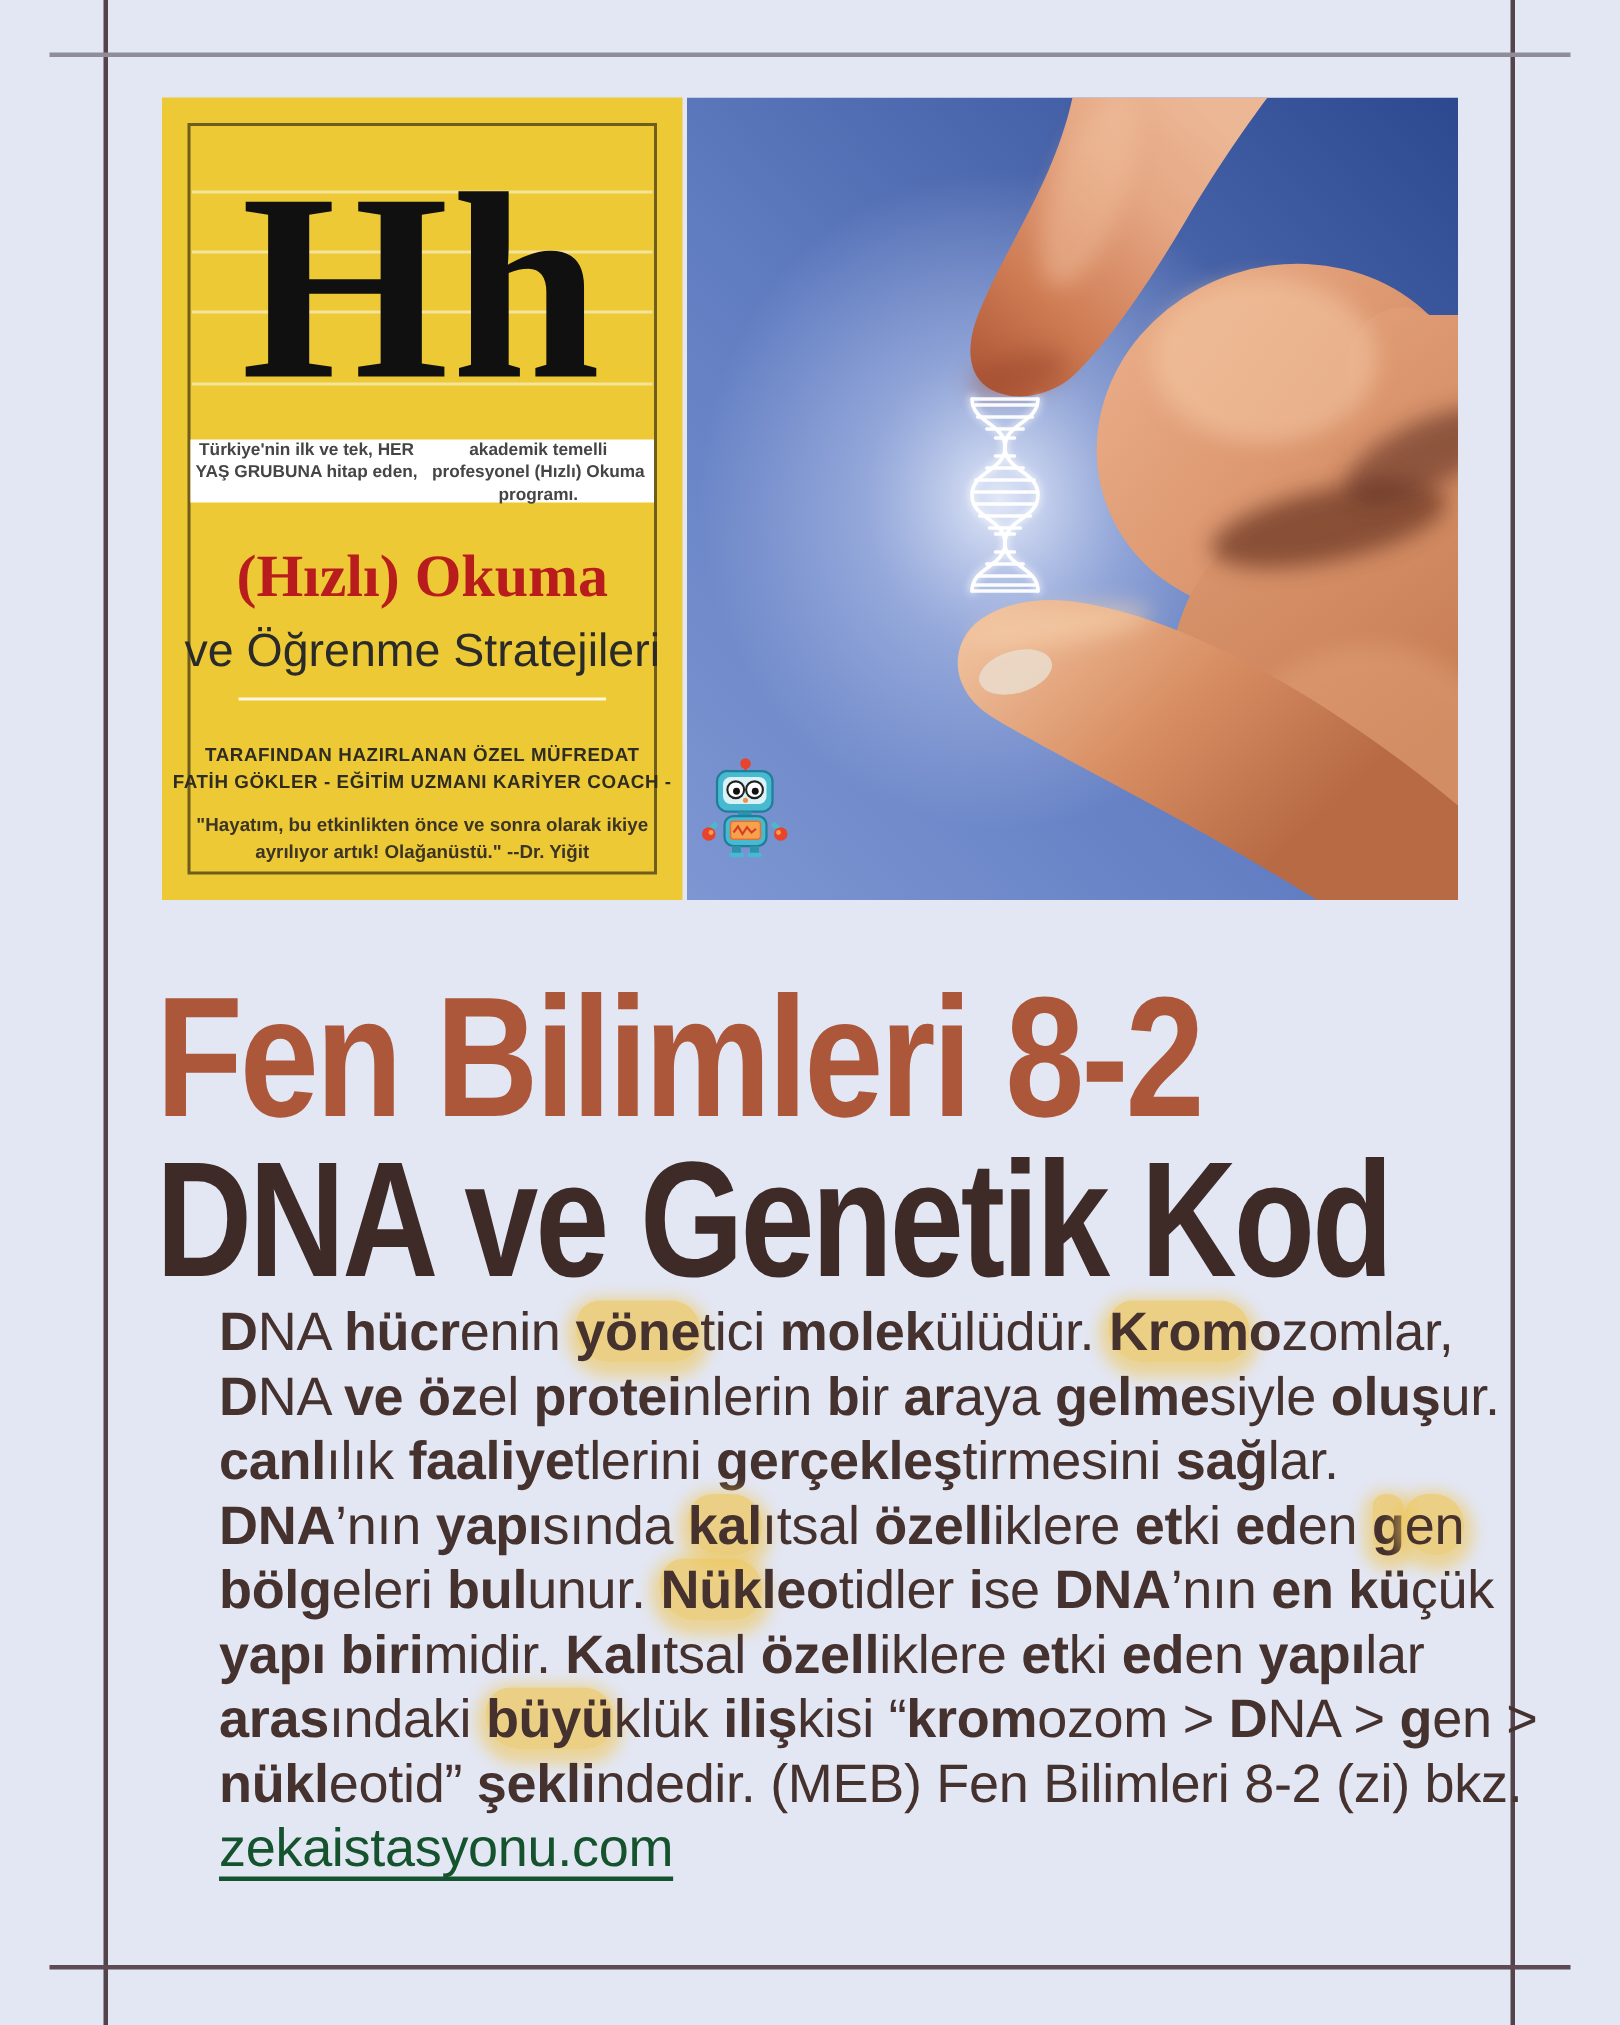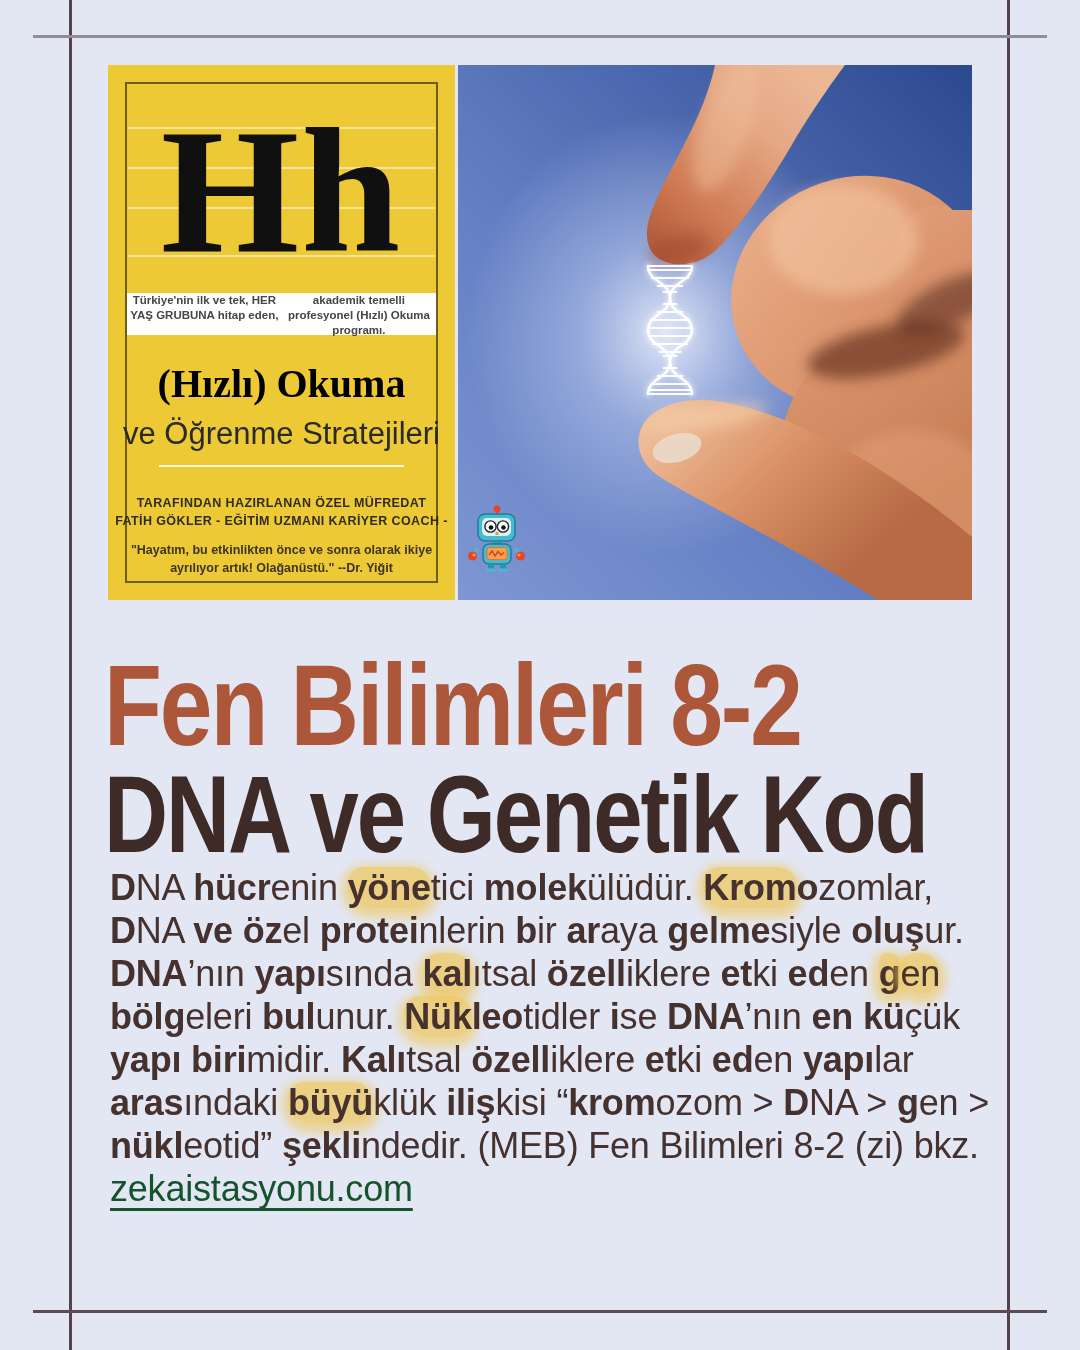--- a/index.html
+++ b/index.html
@@ -26,21 +26,21 @@
     font-family:"Liberation Serif", serif; font-weight:700;
     font-size:178px; line-height:200px; color:#101010; letter-spacing:2px;
   }
   .banner {
     position:absolute; left:19px; right:19px; top:228px; height:42px; background:#ffffff;
     display:flex; flex-direction:row; justify-content:center; text-align:center;
     font-size:11.5px; font-weight:700; color:#454545; line-height:15px;
   }
   .cover-title {
     position:absolute; top:295px; width:100%; text-align:center;
-    font-family:"Liberation Serif", serif; font-weight:700; font-size:40px; color:#000000;
+    font-family:"Liberation Serif", serif; font-weight:700; font-size:40px; color:#b91c1c;
   }
   .cover-sub { position:absolute; top:351px; width:100%; text-align:center; font-size:31px; font-weight:400; color:#2a2a2a; }
   .cover-rule { position:absolute; top:400px; left:51px; right:51px; height:2px; background:rgba(255,255,255,.85); }
   .cover-author {
     position:absolute; top:429px; width:100%; text-align:center;
     font-size:12.5px; font-weight:700; color:#2f2d22; line-height:18px; letter-spacing:.4px;
   }
   .cover-quote {
     position:absolute; top:476px; width:100%; text-align:center;
     font-size:12.5px; font-weight:700; color:#3c3526; line-height:18px;
@@ -59,21 +59,21 @@
     position:absolute; left:104px; top:751px; font-size:87px; font-weight:700;
     color:#3e2b28; letter-spacing:-2px; white-space:nowrap;
     transform:scale(1.02,1.26); transform-origin:left top;
   }
 
   
   .body-text {
     position:absolute; left:110px; top:866px; width:890px;
     font-size:36px; line-height:43px; color:#45312e; letter-spacing:-.2px;
   }
-  .body-line { white-space:nowrap; height:43px; }
+  .body-line { white-space:nowrap; height:43px;margin-left:36px; }
   .b { font-weight:700; }
   .hl {
     background:rgba(238,198,90,.72);
     box-shadow:0 4px 10px 6px rgba(238,198,90,.6);
     border-radius:16px 20px 18px 22px;
   }
   .site-link {
     color:#14532d; text-decoration:underline;
     text-decoration-thickness:3px; text-underline-offset:7px;
   }
@@ -211,20 +211,21 @@
     </g>
   </svg>
 
   <div class="h1">Fen Bilimleri 8-2</div>
   <div class="h2">DNA ve Genetik Kod</div>
 
   <div class="body-text">
     <div id="body-lines">
         <div class="body-line"><span class="b">D</span><span>NA </span><span class="b">hücr</span><span>enin </span><span class="b hl">yöne</span><span>tici </span><span class="b">molek</span><span>ülüdür. </span><span class="b hl">Krom</span><span class="b">o</span><span>zomlar,</span></div>
         <div class="body-line"><span class="b">D</span><span>NA </span><span class="b">ve </span><span class="b">öz</span><span>el </span><span class="b">protei</span><span>nlerin </span><span class="b">b</span><span>ir </span><span class="b">ar</span><span>aya </span><span class="b">gelme</span><span>siyle </span><span class="b">oluş</span><span>ur.</span></div>
+        <div class="body-line"><span class="b">canl</span><span>ılık </span><span class="b">faaliye</span><span>tlerini </span><span class="b">gerçekleş</span><span>tirmesini </span><span class="b">sağ</span><span>lar.</span></div>
         <div class="body-line"><span class="b">DNA</span><span>’nın </span><span class="b">yapı</span><span>sında </span><span class="b hl">kal</span><span>ıtsal </span><span class="b">özell</span><span>iklere </span><span class="b">et</span><span>ki </span><span class="b">ed</span><span>en </span><span class="b hl">g</span><span class="hl">en</span></div>
         <div class="body-line"><span class="b">bölg</span><span>eleri </span><span class="b">bul</span><span>unur. </span><span class="b hl">Nük</span><span class="b">leo</span><span>tidler </span><span class="b">i</span><span>se </span><span class="b">DNA</span><span>’nın </span><span class="b">en </span><span class="b">kü</span><span>çük</span></div>
         <div class="body-line"><span class="b">yapı </span><span class="b">biri</span><span>midir. </span><span class="b">Kalı</span><span>tsal </span><span class="b">özell</span><span>iklere </span><span class="b">et</span><span>ki </span><span class="b">ed</span><span>en </span><span class="b">yapı</span><span>lar</span></div>
         <div class="body-line"><span class="b">aras</span><span>ındaki </span><span class="b hl">büyü</span><span>klük </span><span class="b">iliş</span><span>kisi “</span><span class="b">krom</span><span>ozom &gt; </span><span class="b">D</span><span>NA &gt; </span><span class="b">g</span><span>en &gt;</span></div>
         <div class="body-line"><span class="b">nükl</span><span>eotid” </span><span class="b">şekli</span><span>ndedir. (MEB) Fen Bilimleri 8-2 (zi) bkz.</span></div>
       </div>
     <div class="body-line">
       <a class="site-link" href="#">zekaistasyonu.com</a>
     </div>
   </div>

